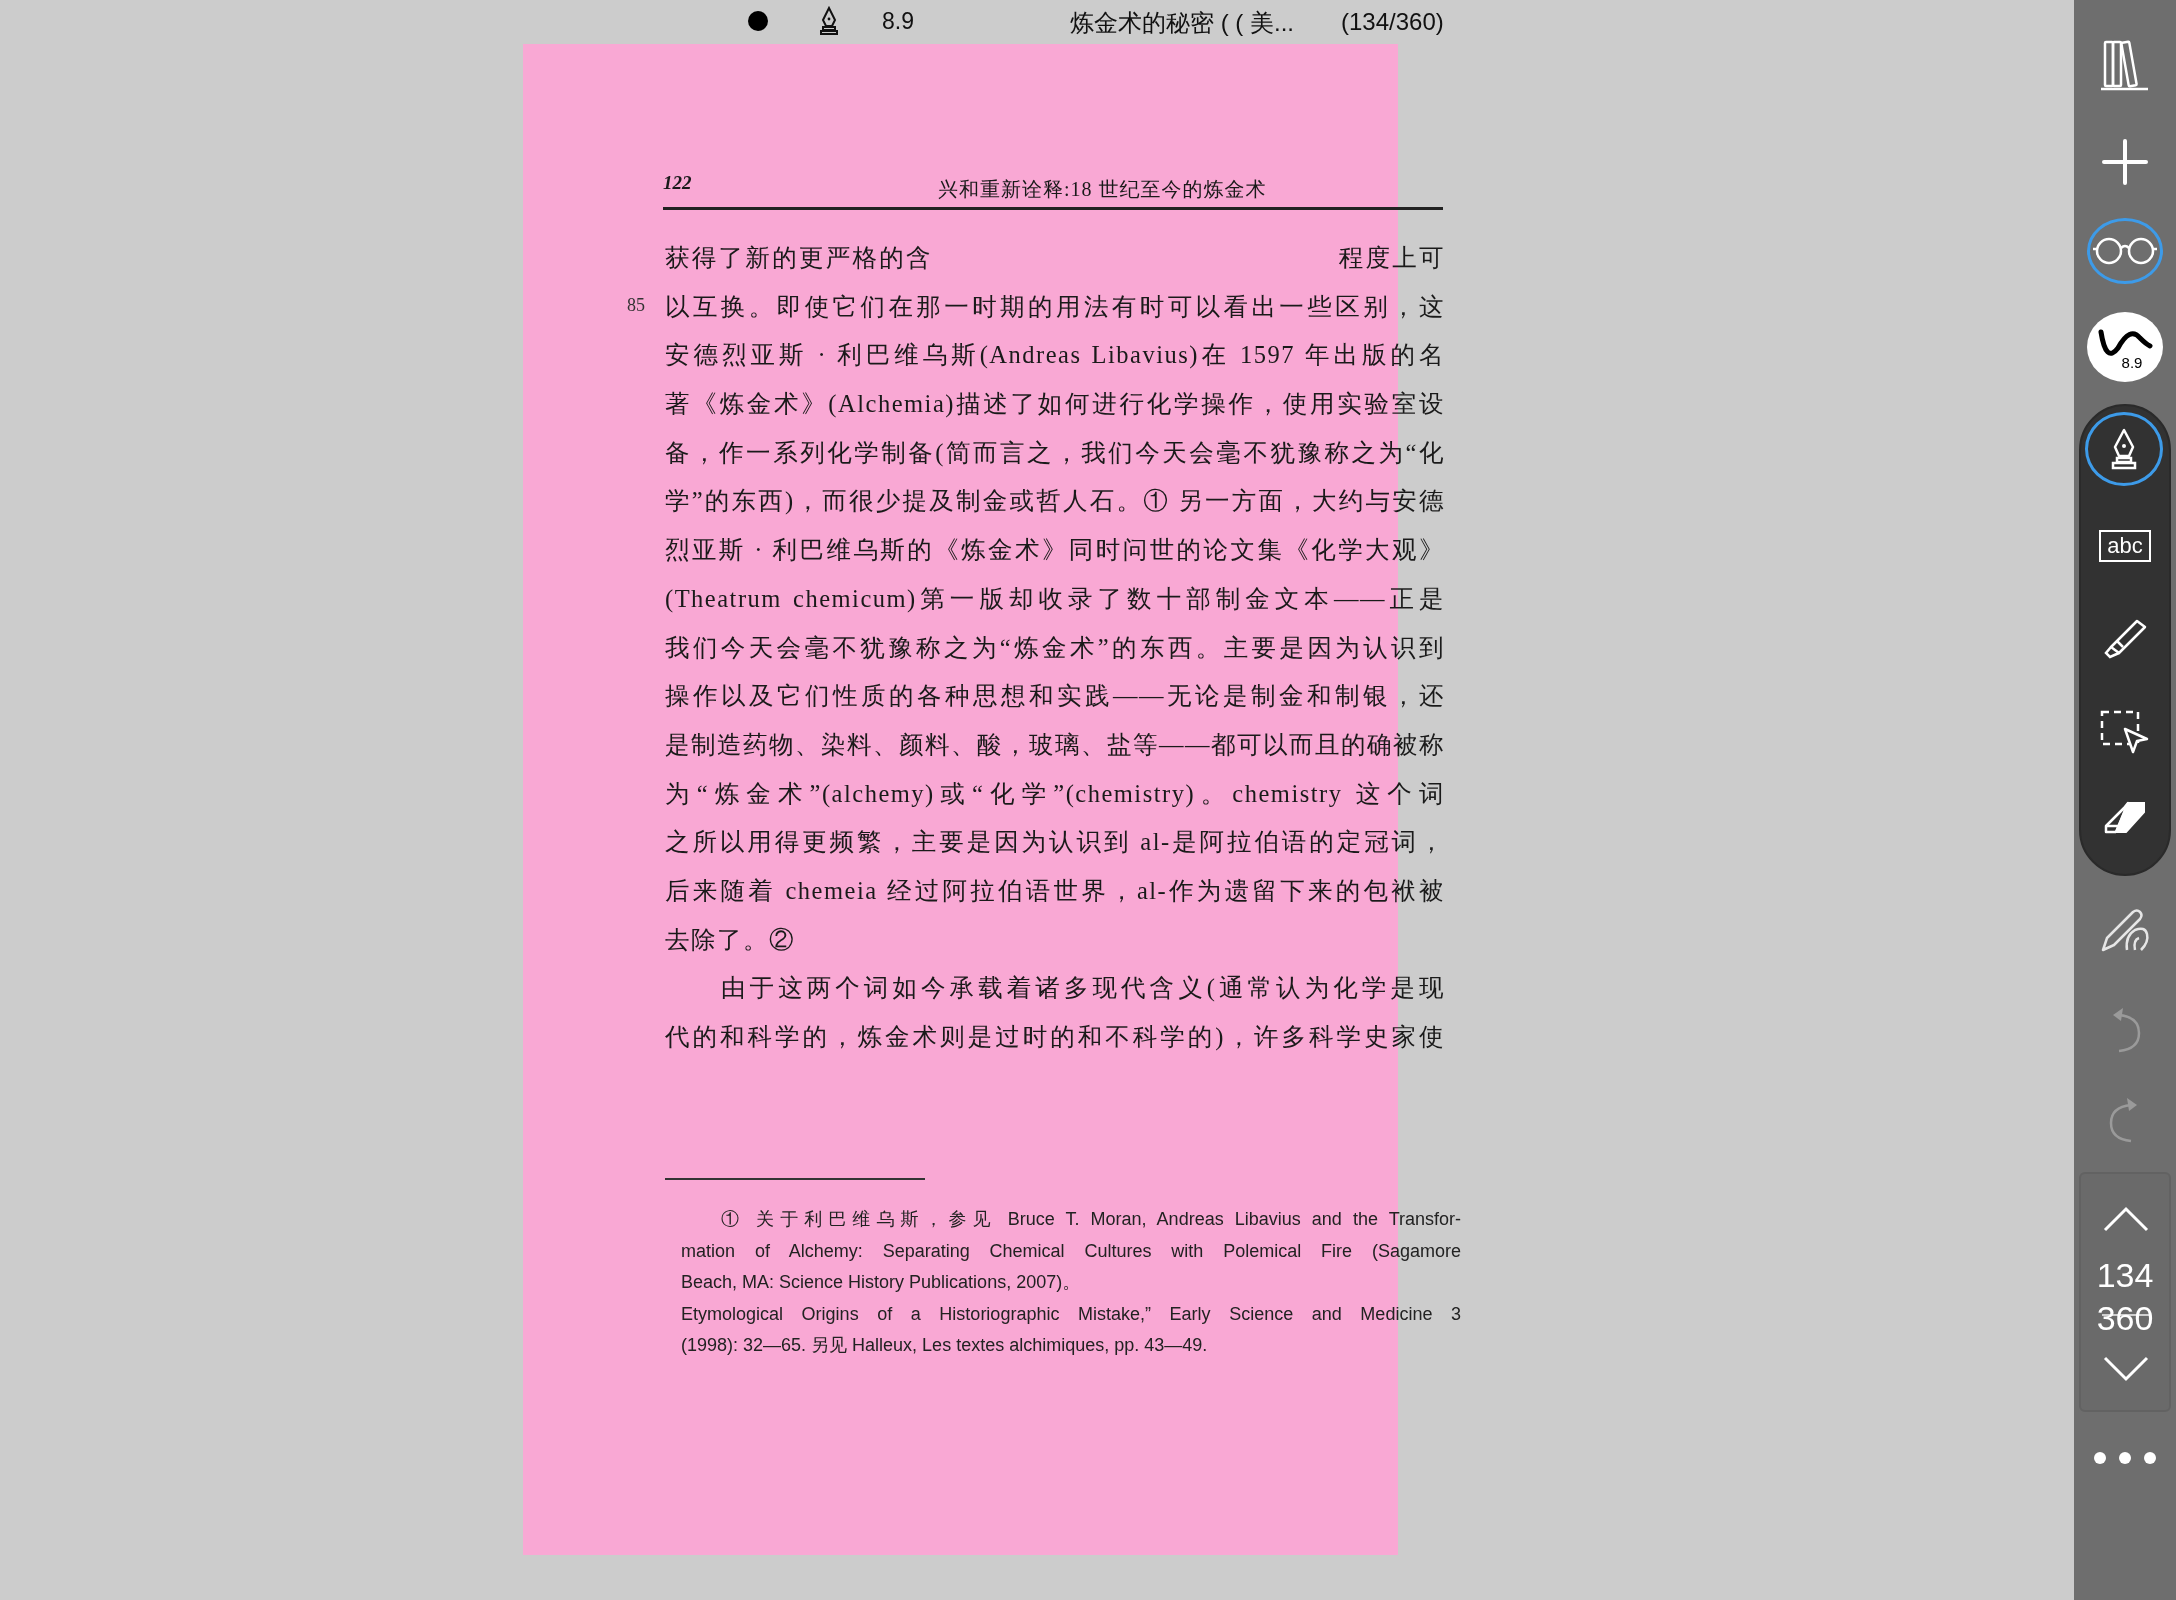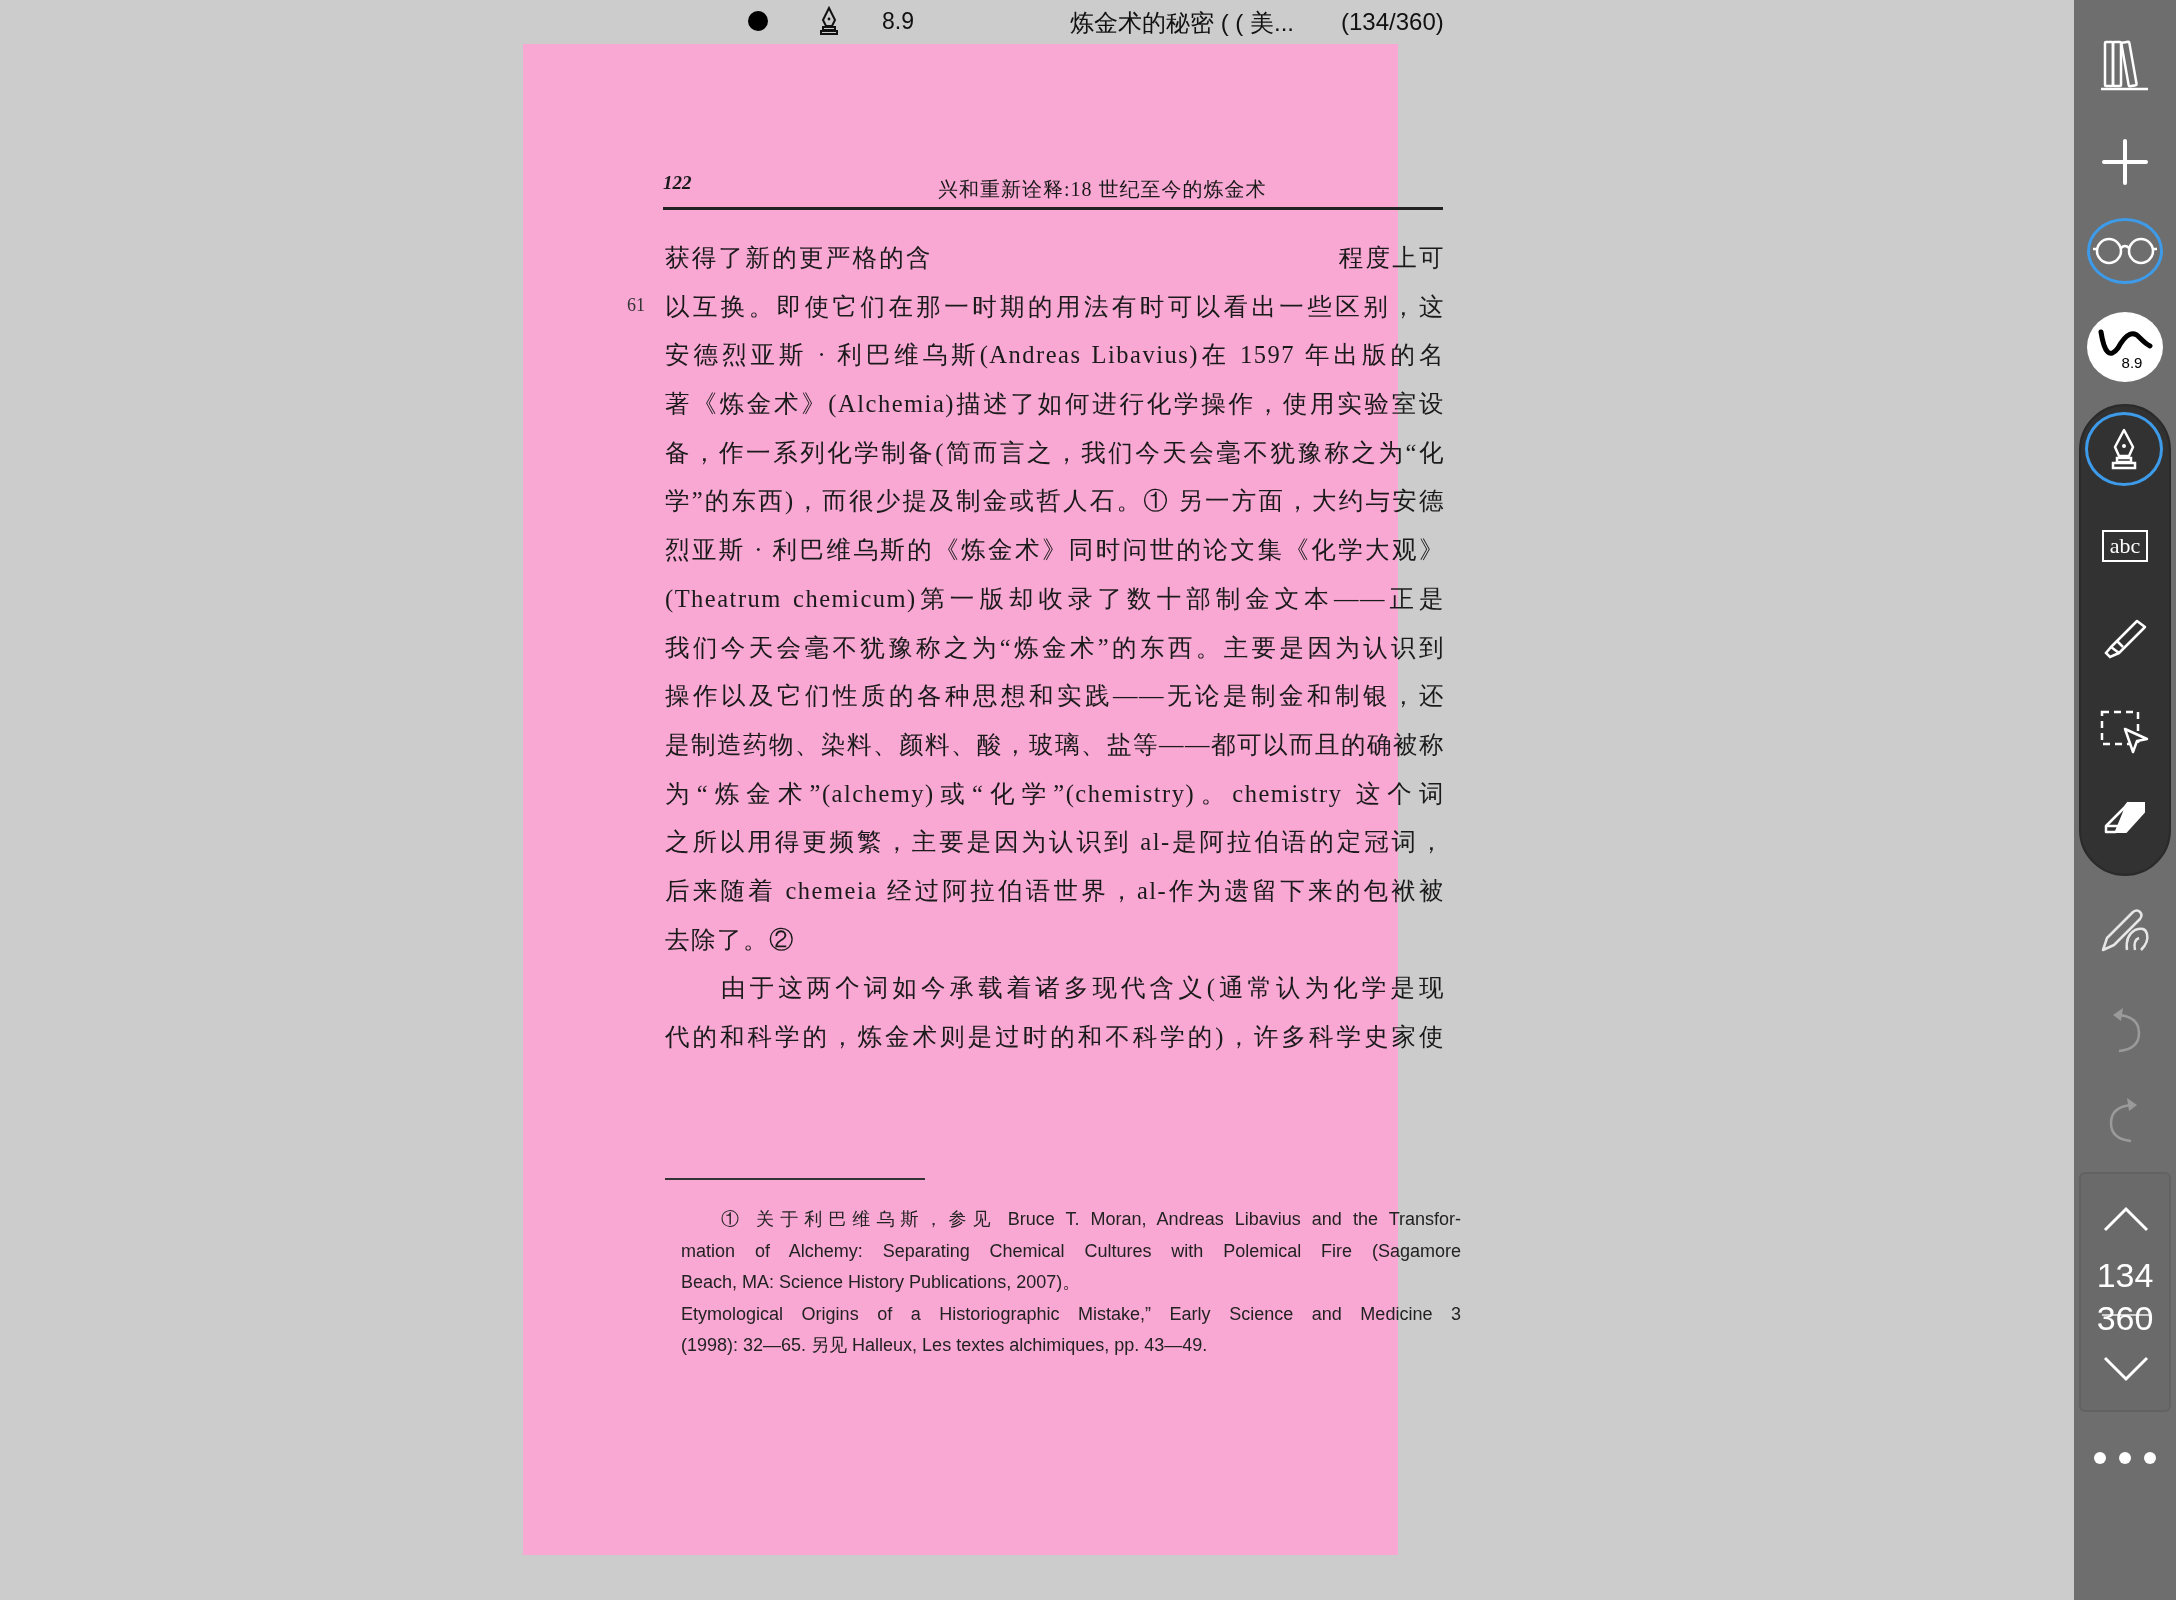--- a/index.html
+++ b/index.html
@@ -104,21 +104,21 @@
   <span class="pages">(134/360)</span>
 </div>
 
 <div class="page">
   <div class="running-head">
     <span class="folio">122</span>
     <span class="headtitle">兴和重新诠释:18 世纪至今的炼金术</span>
     <div class="rule"></div>
   </div>
 
-  <span class="margin-num">61</span>
+  <span class="margin-num">85</span>
 
   <div class="body-text">
     <span class="line"><span>获得了新的更严格的含</span><span class="gap"></span><span>程度上可</span></span>
     <span class="line">以互换。即使它们在那一时期的用法有时可以看出一些区别，这</span>
     <span class="line">安德烈亚斯 · 利巴维乌斯(Andreas Libavius)在 1597 年出版的名</span>
     <span class="line">著《炼金术》(Alchemia)描述了如何进行化学操作，使用实验室设</span>
     <span class="line">备，作一系列化学制备(简而言之，我们今天会毫不犹豫称之为“化</span>
     <span class="line">学”的东西)，而很少提及制金或哲人石。① 另一方面，大约与安德</span>
     <span class="line">烈亚斯 · 利巴维乌斯的《炼金术》同时问世的论文集《化学大观》</span>
     <span class="line">(Theatrum chemicum)第一版却收录了数十部制金文本——正是</span>
@@ -182,21 +182,21 @@
   <div class="tool-group">
     <div class="sb-btn ring" style="top:6px; left:4px; width:78px; height:74px">
       <svg width="30" height="44" viewBox="0 0 30 44">
         <path d="M15 3 L6 20 L10 29 L20 29 L24 20 Z" fill="none" stroke="#fff" stroke-width="2.5" stroke-linejoin="round"></path>
         <circle cx="15" cy="19" r="2" fill="#fff"></circle>
         <rect x="8" y="31" width="14" height="4" fill="none" stroke="#fff" stroke-width="2.5"></rect>
         <rect x="4" y="36" width="22" height="5" fill="none" stroke="#fff" stroke-width="2.5"></rect>
       </svg>
     </div>
     <div class="sb-btn" style="top:100px; left:4px">
-      <div style="border:2.5px solid #fff;padding:2px 6px;color:#fff;font-family:Liberation Serif, serif;font-size:22px;line-height:24px">abc</div>
+      <div style="border:2.5px solid #fff;padding:2px 6px;color:#fff;font-family:Liberation Sans, sans-serif;font-size:22px;line-height:24px">abc</div>
     </div>
     <div class="sb-btn" style="top:192px; left:4px">
       <svg width="48" height="42" viewBox="0 0 48 42">
         <path d="M10 30 L36 4 L44 10 L18 36 Z" fill="none" stroke="#fff" stroke-width="2.5" stroke-linejoin="round"></path>
         <path d="M10 30 L5 36 L9 40 L18 36" fill="none" stroke="#fff" stroke-width="2.5"></path>
         <line x1="16" y1="24" x2="22" y2="30" stroke="#fff" stroke-width="2.5"></line>
       </svg>
     </div>
     <div class="sb-btn" style="top:286px; left:4px">
       <svg width="52" height="46" viewBox="0 0 52 46">

